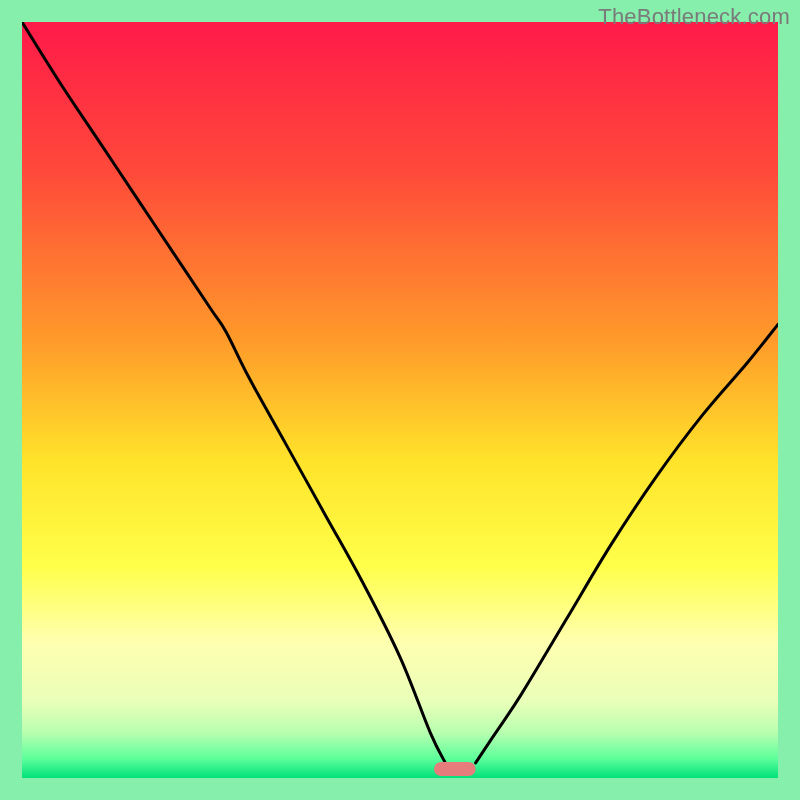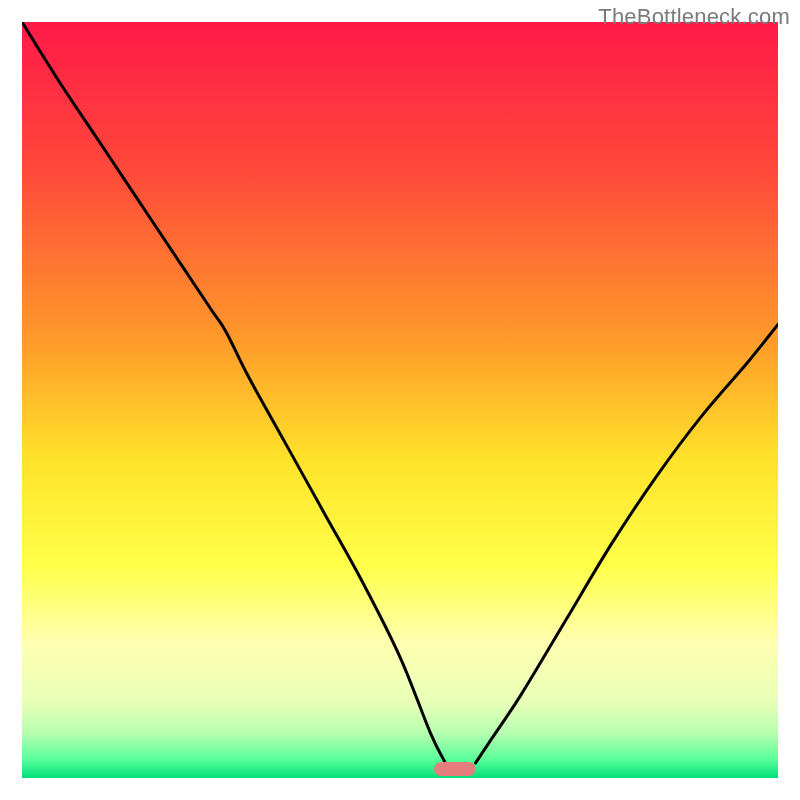--- a/index.html
+++ b/index.html
@@ -8,21 +8,21 @@
     width: 800px;
     height: 800px;
     overflow: hidden;
     background: #000;
     font-family: Arial, Helvetica, sans-serif;
   }
   .frame {
     position: relative;
     width: 800px;
     height: 800px;
-    background: #ffffff;
+    background: #86efac;
   }
   .watermark {
     position: absolute;
     top: 4px;
     right: 10px;
     color: #7a7a7a;
     font-size: 22px;
     font-weight: 500;
     letter-spacing: 0.2px;
     z-index: 10;

